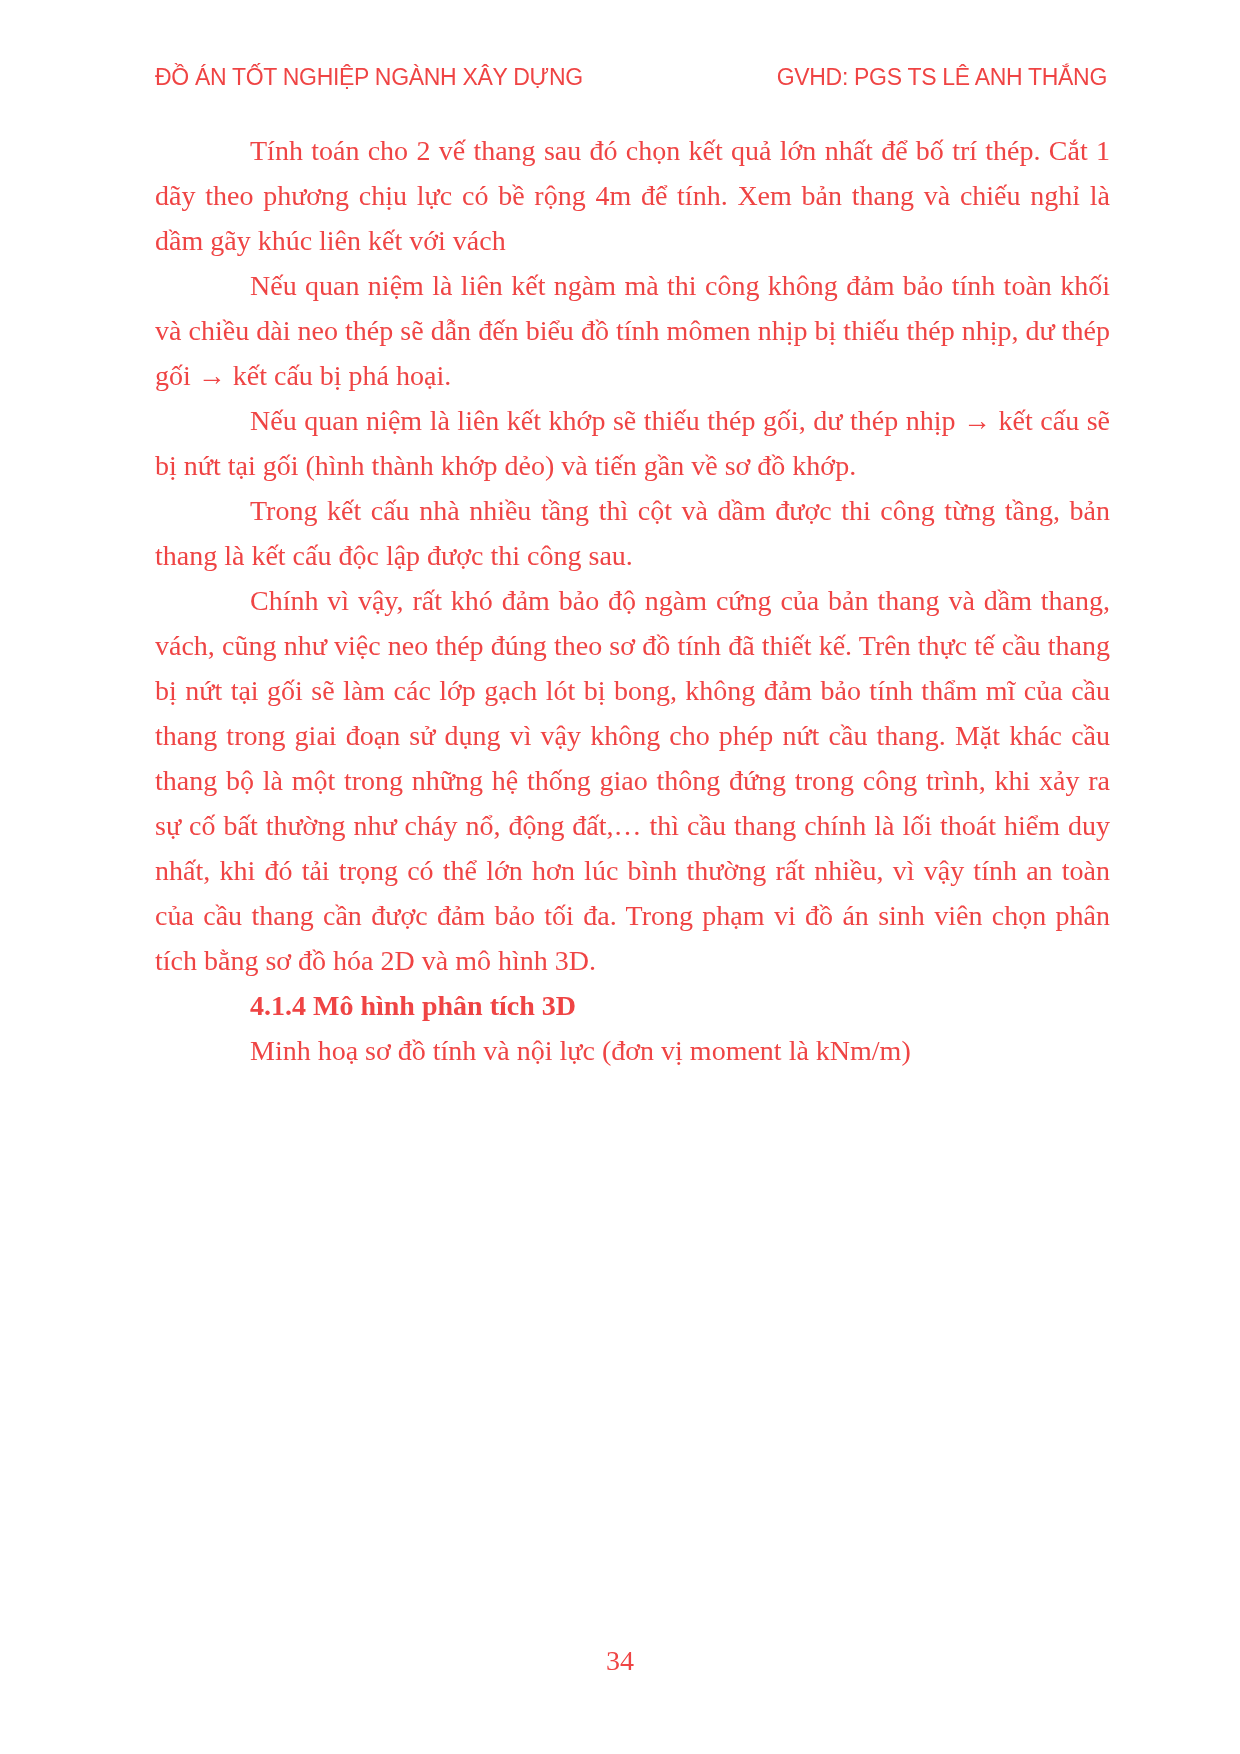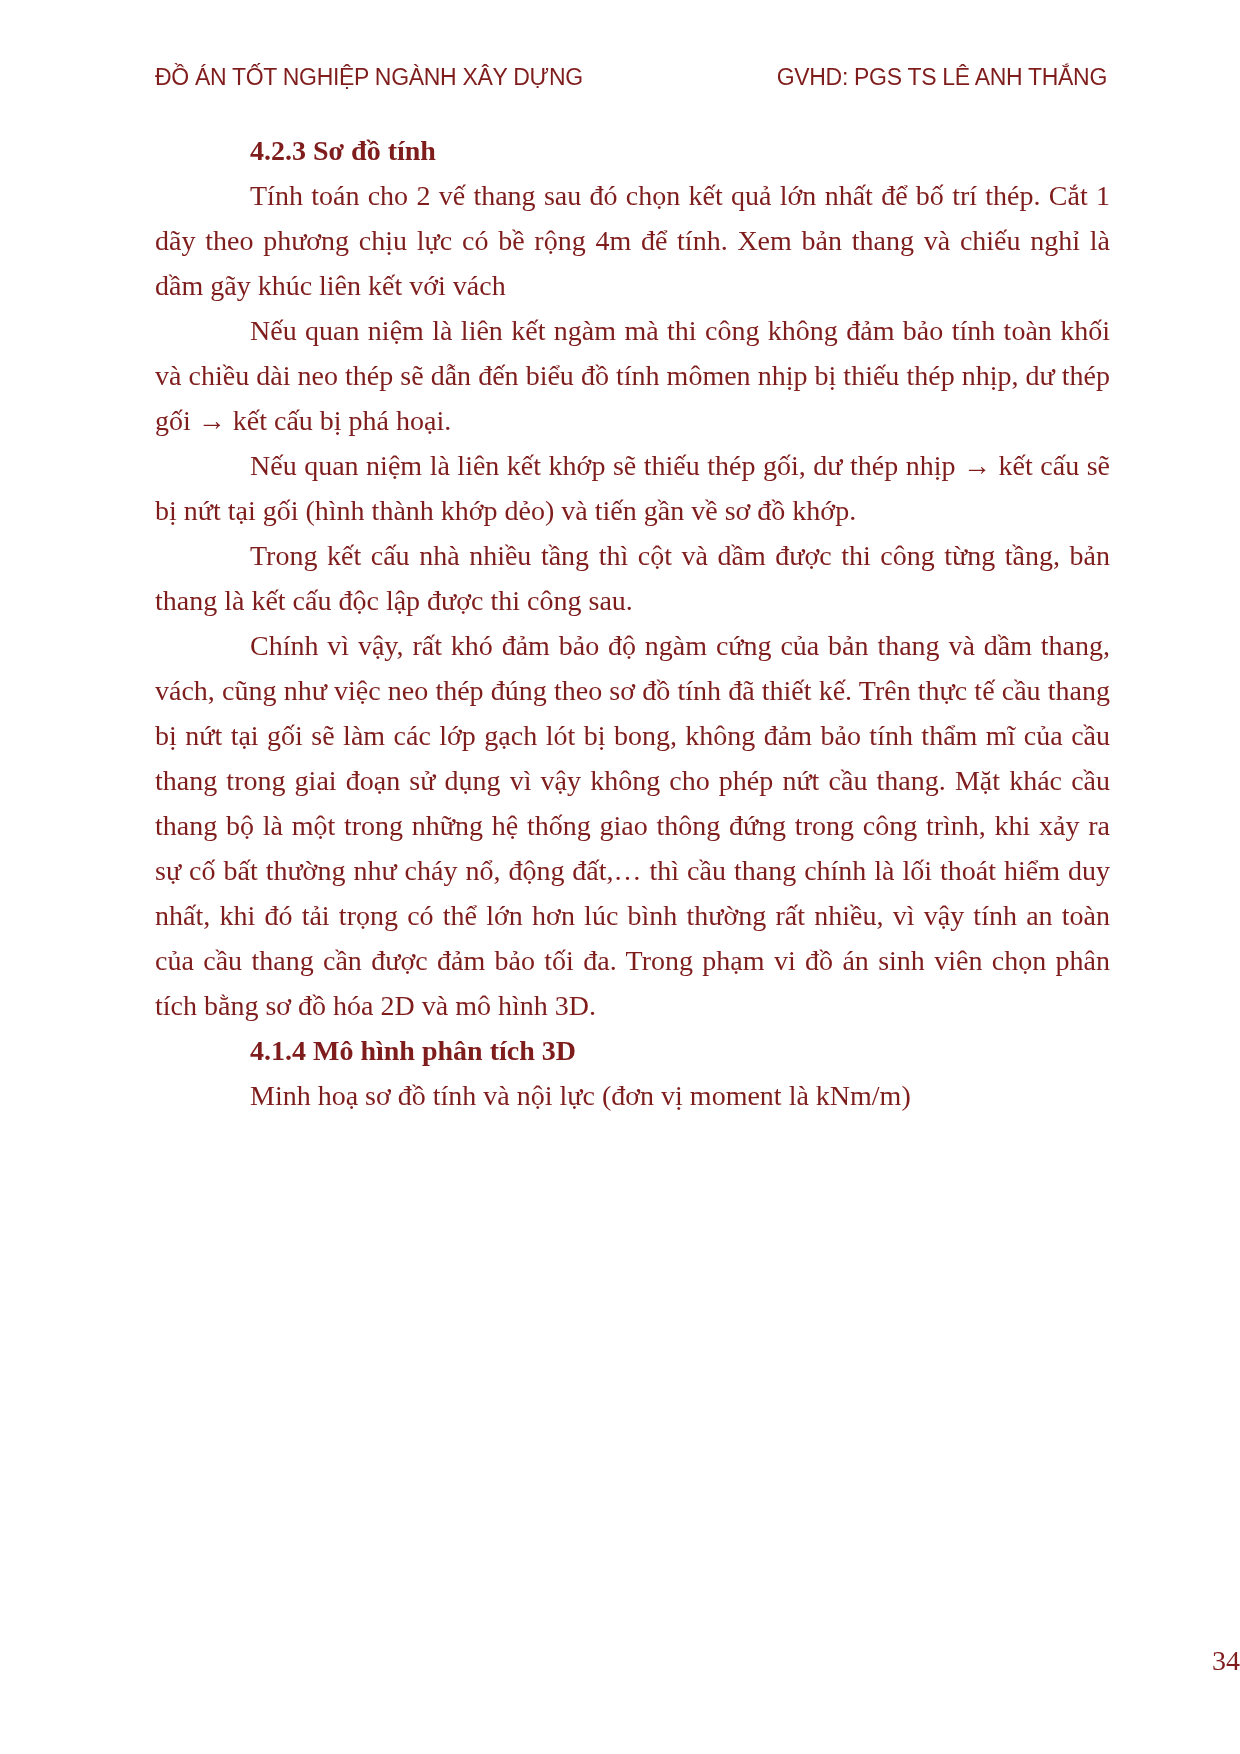--- a/index.html
+++ b/index.html
@@ -5,21 +5,21 @@
   html, body {
     margin: 0;
     padding: 0;
     background: #ffffff;
   }
   .page {
     position: relative;
     width: 1240px;
     height: 1754px;
     background: #ffffff;
-    color: #7f1d1d;
+    color: #ef4444;
     overflow: hidden;
   }
   .running-header {
     position: absolute;
     top: 64px;
     left: 155px;
     width: 952px;
     display: flex;
     justify-content: space-between;
     align-items: baseline;
@@ -53,37 +53,36 @@
   .caption {
     margin: 0;
     text-indent: 95px;
     text-align: left;
   }
   .page-number {
     position: absolute;
     top: 1645px;
     left: 0;
     width: 1240px;
-    text-align: right;
+    text-align: center;
     font-family: "Liberation Serif", serif;
     font-size: 28px;
   }
 </style>
 </head>
 <body>
 
 <div class="page">
 
   <div class="running-header">
     <span>ĐỒ ÁN TỐT NGHIỆP NGÀNH XÂY DỰNG</span>
     <span>GVHD: PGS TS LÊ ANH THẮNG</span>
   </div>
 
   <div class="content">
-    <h2 class="section-heading">4.2.3 Sơ đồ tính</h2>
 
     <p class="para">Tính toán cho 2 vế thang sau đó chọn kết quả lớn nhất để bố trí thép. Cắt 1 dãy theo phương chịu lực có bề rộng 4m để tính. Xem bản thang và chiếu nghỉ là dầm gãy khúc liên kết với vách</p>
     <p class="para">Nếu quan niệm là liên kết ngàm mà thi công không đảm bảo tính toàn khối và chiều dài neo thép sẽ dẫn đến biểu đồ tính mômen nhịp bị thiếu thép nhịp, dư thép gối → kết cấu bị phá hoại.</p>
     <p class="para">Nếu quan niệm là liên kết khớp sẽ thiếu thép gối, dư thép nhịp → kết cấu sẽ bị nứt tại gối (hình thành khớp dẻo) và tiến gần về sơ đồ khớp.</p>
     <p class="para">Trong kết cấu nhà nhiều tầng thì cột và dầm được thi công từng tầng, bản thang là kết cấu độc lập được thi công sau.</p>
     <p class="para">Chính vì vậy, rất khó đảm bảo độ ngàm cứng của bản thang và dầm thang, vách, cũng như việc neo thép đúng theo sơ đồ tính đã thiết kế. Trên thực tế cầu thang bị nứt tại gối sẽ làm các lớp gạch lót bị bong, không đảm bảo tính thẩm mĩ của cầu thang trong giai đoạn sử dụng vì vậy không cho phép nứt cầu thang. Mặt khác cầu thang bộ là một trong những hệ thống giao thông đứng trong công trình, khi xảy ra sự cố bất thường như cháy nổ, động đất,… thì cầu thang chính là lối thoát hiểm duy nhất, khi đó tải trọng có thể lớn hơn lúc bình thường rất nhiều, vì vậy tính an toàn của cầu thang cần được đảm bảo tối đa. Trong phạm vi đồ án sinh viên chọn phân tích bằng sơ đồ hóa 2D và mô hình 3D.</p>
 
     <h2 class="section-heading">4.1.4 Mô hình phân tích 3D</h2>
 
     <p class="caption">Minh hoạ sơ đồ tính và nội lực (đơn vị moment là kNm/m)</p>

